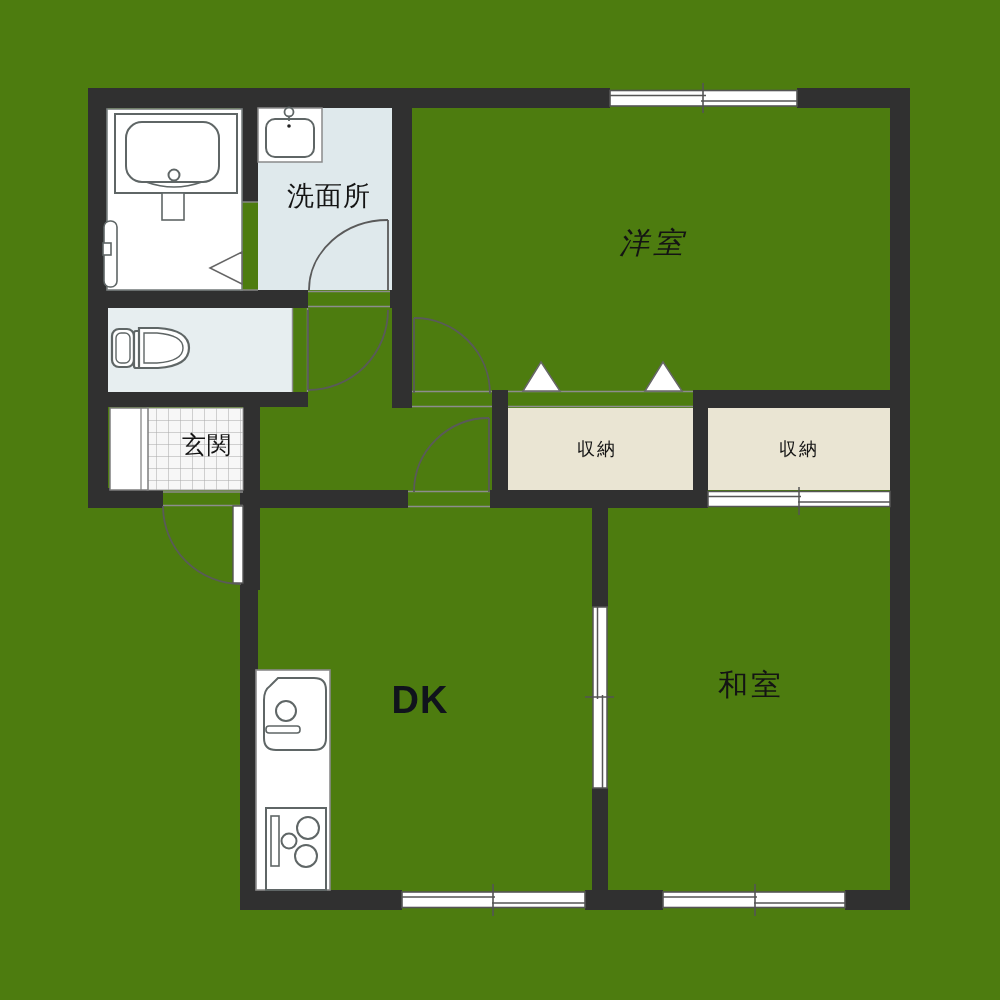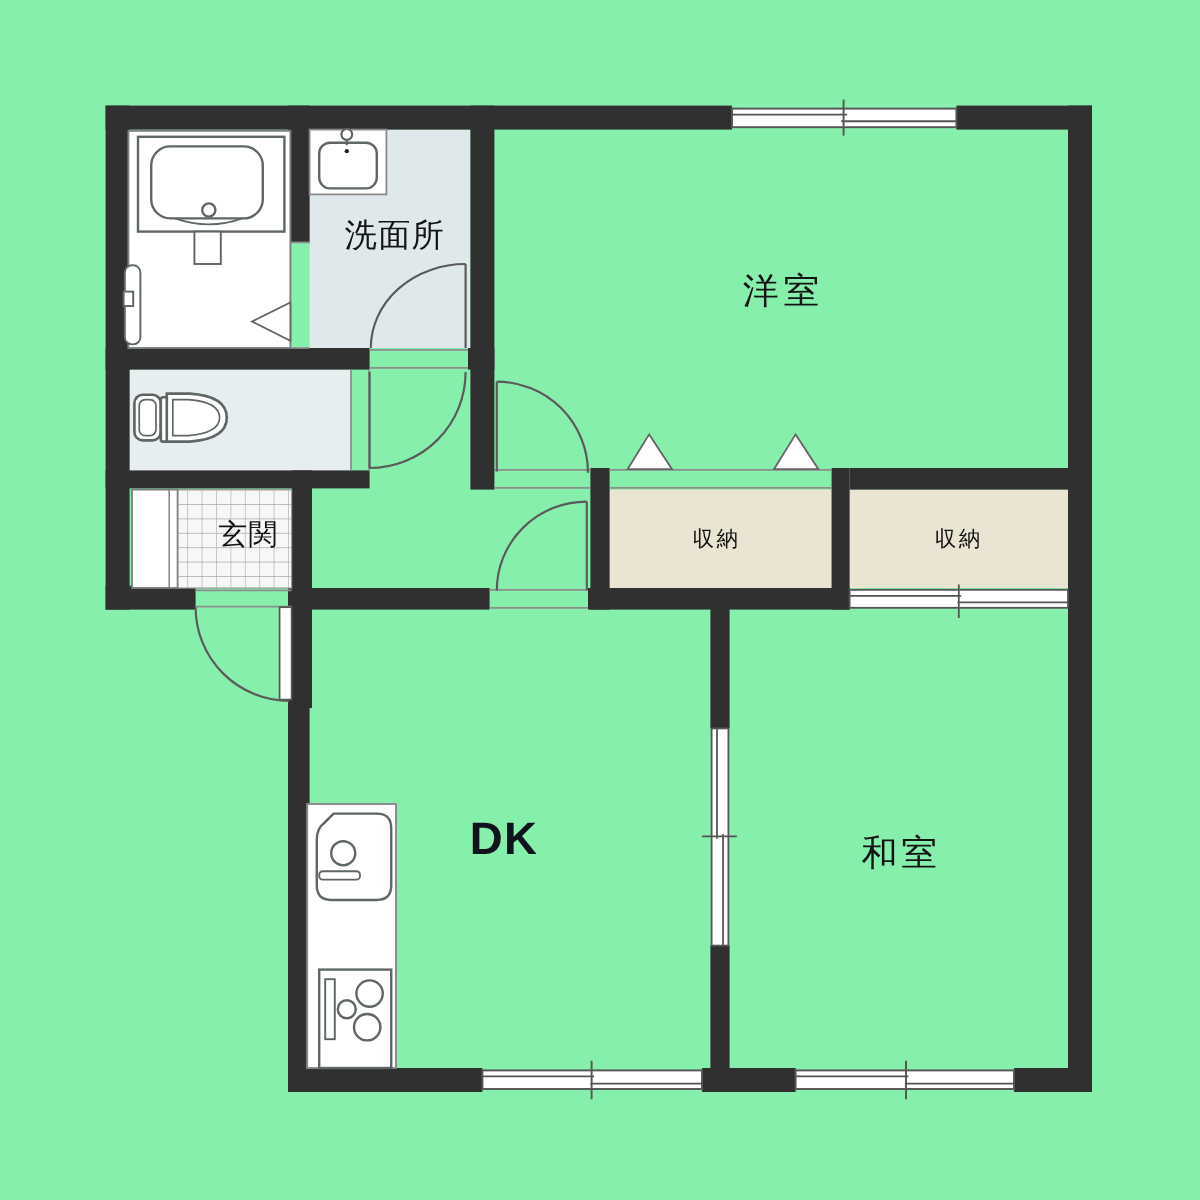--- a/index.html
+++ b/index.html
@@ -1,16 +1,16 @@
 <!DOCTYPE html>
 <html style="--wall: #303030; --washroom-floor: #dfe9ec; --toilet-floor: #e7eef0; --closet-floor: #eae5d3; --line: #555555; --fixture-line: #5f6666; --tile-line: #a8a8a8;"><head>
 <meta charset="utf-8">
 <style>
   html,body{margin:0;padding:0;background:#ffffff;}
-  #stage{position:relative;width:1000px;height:1000px;background:#86efac;overflow:hidden;
+  #stage{position:relative;width:1000px;height:1000px;background:#4d7c0f;overflow:hidden;
          font-family:"Liberation Sans","DejaVu Sans",sans-serif;}
   #plan-svg{position:absolute;left:0;top:0;}
   .room-label{position:absolute;transform:translate(-50%,-50%);white-space:nowrap;
               color:#141414;letter-spacing:1px;}
   .lbl-washroom{font-size:27px;}
   .lbl-entrance{font-size:24px;}
   .lbl-western{font-size:30px;letter-spacing:4px;}
   .lbl-closet{font-size:18px;letter-spacing:2px;}
   .lbl-dk{font-size:38px;font-weight:700;letter-spacing:1px;color:#10131c;}
   .lbl-japanese{font-size:30px;letter-spacing:3px;}
@@ -193,19 +193,19 @@
       <rect x="271" y="816" width="8" height="50" stroke-width="1.6"></rect>
       <circle cx="308" cy="828" r="11"></circle>
       <circle cx="306" cy="856" r="11"></circle>
       <circle cx="289" cy="841" r="7.5"></circle>
     </g>
   </g>
 </svg>
 
 <div class="room-label lbl-washroom" style="left:329px;top:196px;">洗面所</div>
 <div class="room-label lbl-entrance" style="left:207px;top:445px;text-align:center;">玄関</div>
-<div class="room-label lbl-western" style="left:653px;top:243px;">洋室</div>
+<div class="room-label lbl-western" style="left:653px;top:243px;font-style:italic;">洋室</div>
 <div class="room-label lbl-closet" style="left:597px;top:449px;">収納</div>
 <div class="room-label lbl-closet" style="left:799px;top:449px;">収納</div>
 <div class="room-label lbl-dk" style="left:420px;top:700px;text-align:right;">DK</div>
-<div class="room-label lbl-japanese" style="left:751px;top:711px;font-family:Liberation Serif, serif;">和室</div>
+<div class="room-label lbl-japanese" style="left:751px;top:685px;font-family:Liberation Serif, serif;">和室</div>
 
 </div>
 
 </body></html>

